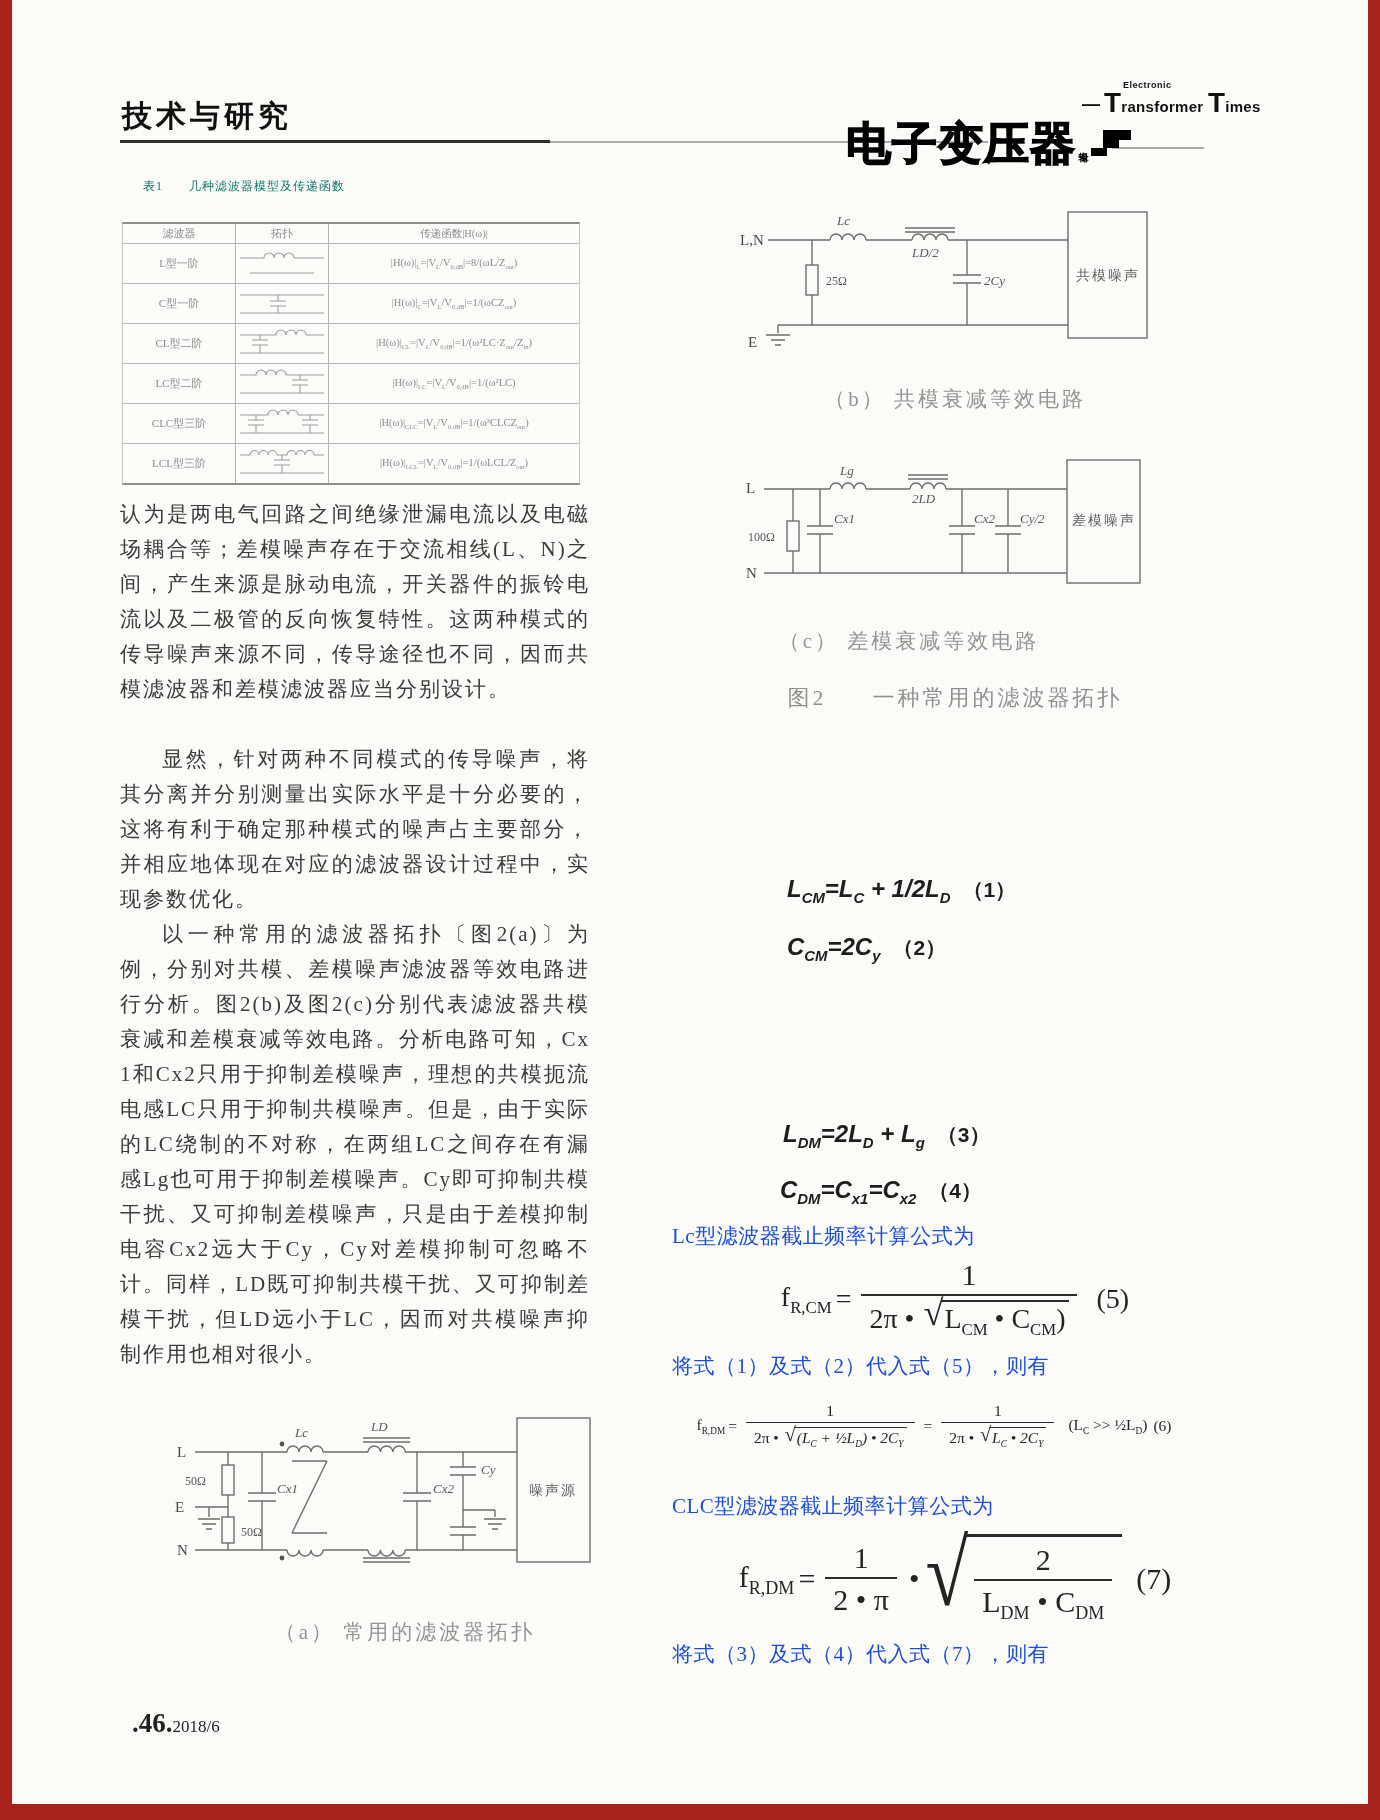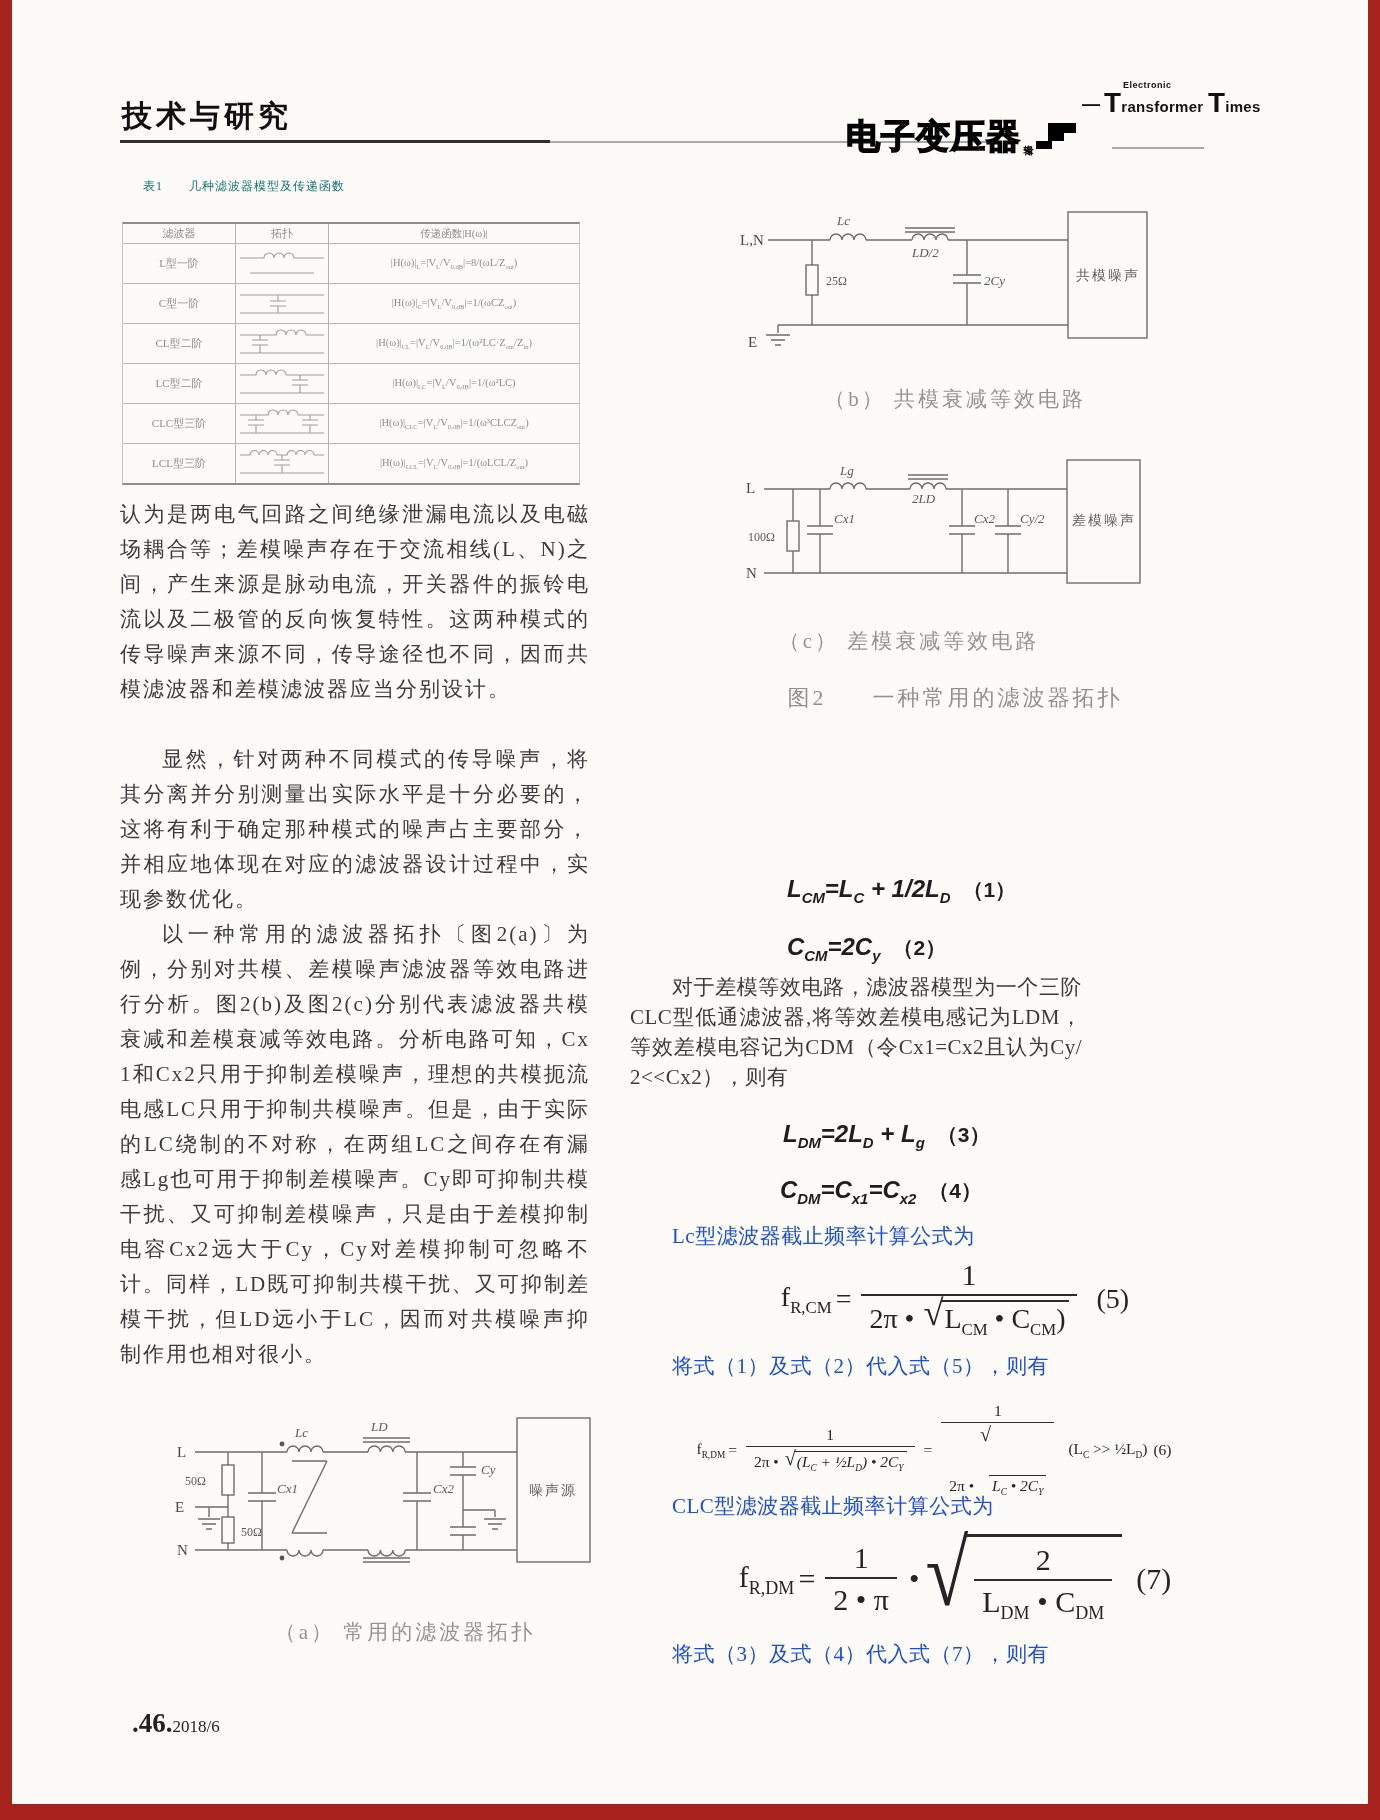--- a/index.html
+++ b/index.html
@@ -16,21 +16,21 @@
   .rule-right{left:1112px;top:147px;width:92px;height:2px;background:#aaa;}
   .jlogo{left:1082px;top:80px;display:flex;align-items:flex-start;color:#111;
          font-family:"Liberation Sans","DejaVu Sans",sans-serif;}
   .jdash{font-size:18px;font-weight:bold;margin-top:14px;margin-right:4px;}
   .jsmall{display:block;font-size:9px;font-weight:bold;margin-left:19px;margin-bottom:-3px;letter-spacing:0.5px;}
   .jmain{font-size:15px;font-weight:bold;letter-spacing:0.3px;}
   .jw{display:inline-block;}
   .jw::first-letter{font-size:1.85em;}
   .cnlogo{left:846px;top:114px;display:flex;align-items:center;}
   .cnlogo-text{font-family:"Liberation Sans","DejaVu Sans",sans-serif;font-weight:bold;
-               font-size:34px;color:#000;letter-spacing:1px;-webkit-text-stroke:1.5px #000;}
+               font-size:45px;color:#000;letter-spacing:1px;-webkit-text-stroke:1.5px #000;}
   .zj{writing-mode:vertical-rl;font-size:10px;line-height:10px;font-weight:bold;color:#000;margin-left:2px;}
   
   .tbl-caption{left:143px;top:178px;font-size:12px;color:#0f766e;letter-spacing:1px;}
   .tbl-caption .gap{display:inline-block;width:26px;}
   .tbl{left:122px;top:222px;width:456px;border-top:2px solid #8e8e8e;border-bottom:2px solid #8e8e8e;
        border-left:1px solid #c4c4c4;border-right:1px solid #c4c4c4;color:#8c8c8c;
        font-size:11px;}
   .trow{display:flex;align-items:center;border-top:1px solid #b8b8b8;height:39px;}
   .trow.head{height:19px;border-top:none;font-size:11px;}
   .c1{width:112px;text-align:center;flex:none;}
@@ -336,21 +336,20 @@
   </div>
 
 
   <div class="abs eqbold" style="left:787px;top:875px;">
     <span class="eqtoks"><span>L</span><sub>CM</sub><span>=</span><span>L</span><sub>C</sub><span> + </span><span>1/2</span><span>L</span><sub>D</sub></span><span class="eqtag">（1）</span>
   </div>
   <div class="abs eqbold" style="left:787px;top:933px;">
     <span class="eqtoks"><span>C</span><sub>CM</sub><span>=</span><span>2</span><span>C</span><sub>y</sub></span><span class="eqtag">（2）</span>
   </div>
 
-  <div class="abs rpara indent" style="top:972px;">对于差模等效电路，滤波器模型为一个三阶CLC型低通滤波器,将等效差模电感记为LDM，等效差模电容记为CDM（令Cx1=Cx2且认为Cy/2&lt;&lt;Cx2），则有</div>
 
   <div class="abs eqbold" style="left:783px;top:1120px;">
     <span class="eqtoks"><span>L</span><sub>DM</sub><span>=</span><span>2</span><span>L</span><sub>D</sub><span> + </span><span>L</span><sub>g</sub></span><span class="eqtag">（3）</span>
   </div>
   <div class="abs eqbold" style="left:780px;top:1176px;" able="false">
     <span class="eqtoks"><span>C</span><sub>DM</sub><span>=</span><span>C</span><sub>x1</sub><span>=</span><span>C</span><sub>x2</sub></span><span class="eqtag">（4）</span>
   </div>
 
   <div class="abs rline" style="top:1222px;">Lc型滤波器截止频率计算公式为</div>
 
@@ -369,21 +368,21 @@
   <div class="abs eqfrac eq6" style="left:628px;top:1402px;width:612px;">
     <span class="fvar"><span>f</span><sub>R,DM</sub></span>
     <span style="margin:0 3px;">=</span>
     <span class="frac">
       <span class="num">1</span>
       <span class="den"><span>2π • </span><span class="radsym">√</span><span class="radicand" style="font-style:italic;"><span>(L</span><sub>C</sub><span> + </span><span>½</span><span>L</span><sub>D</sub><span>) • 2C</span><sub>Y</sub></span></span>
     </span>
     <span style="margin:0 3px;">=</span>
     <span class="frac">
       <span class="num">1</span>
-      <span class="den"><span>2π • </span><span class="radsym">√</span><span class="radicand" style="font-style:italic;margin-top:48px;"><span> L</span><sub>C</sub><span> • 2C</span><sub>Y</sub></span></span>
+      <span class="den"><span>2π • </span><span class="radsym">√</span><span class="radicand" style="font-style:italic;"><span> L</span><sub>C</sub><span> • 2C</span><sub>Y</sub></span></span>
     </span>
     <span class="cond"><span>(L</span><sub>C</sub><span> &gt;&gt; </span><span>½</span><span>L</span><sub>D</sub><span>)</span></span>
     <span class="eqno" style="margin-left:6px;">(6)</span>
   </div>
 
   <div class="abs rline" style="top:1492px;">CLC型滤波器截止频率计算公式为</div>
 
   <div class="abs eqfrac eq7" style="left:740px;top:1534px;width:430px;">
     <span class="fvar"><span>f</span><sub>R,DM</sub></span>
     <span style="margin:0 4px;">=</span>

